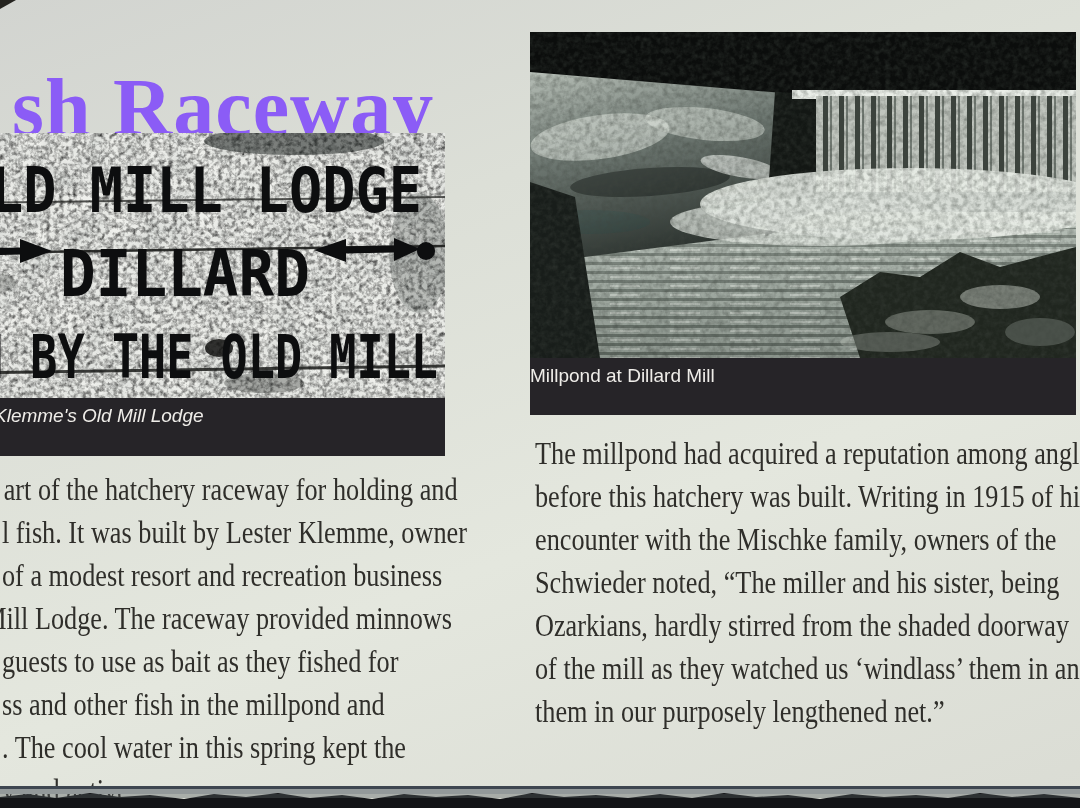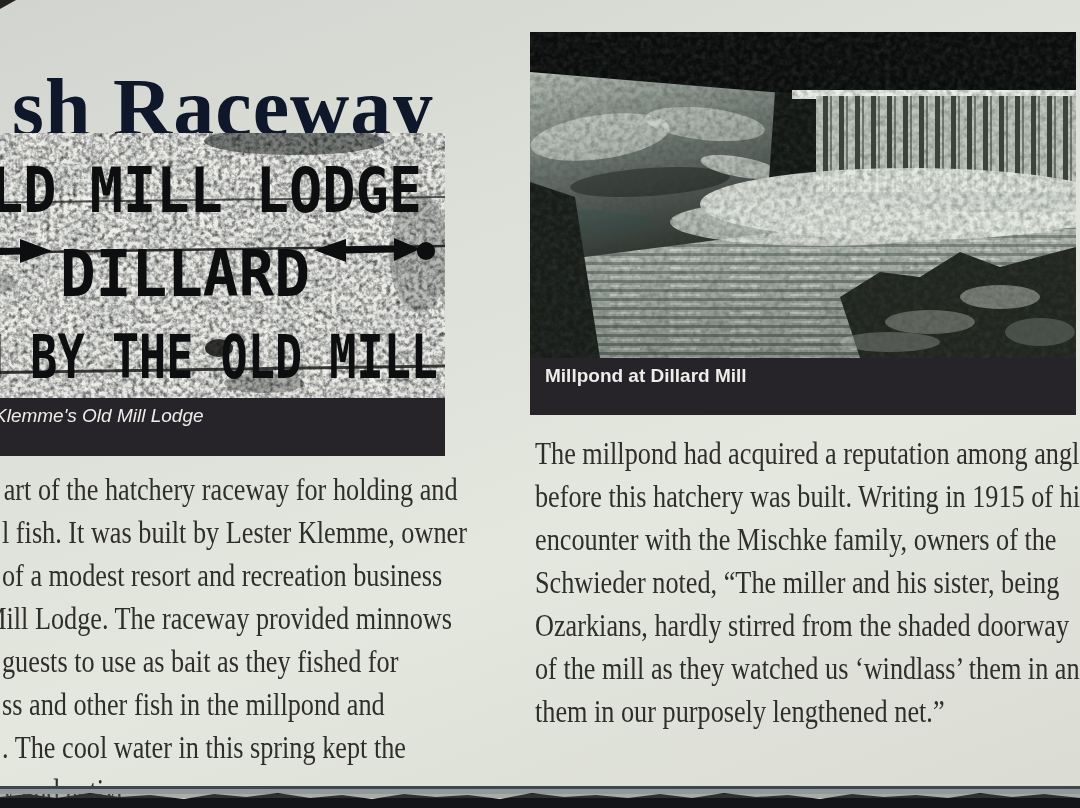--- a/index.html
+++ b/index.html
@@ -8,34 +8,34 @@
     background:linear-gradient(160deg,#d2d4d0 0%,#dcdfd7 30%,#e4e7de 62%,#dadcd4 100%);
     font-family:"Liberation Serif",serif;
   }
   .corner-notch{
     position:absolute;left:0;top:0;width:0;height:0;
     border-top:9px solid #24231f;border-right:16px solid transparent;
   }
   .page-title{
     position:absolute;left:12px;top:8px;
     font-family:"Liberation Serif",serif;font-weight:bold;
-    font-size:82px;line-height:1.1;color:#0f172a;
+    font-size:82px;line-height:1.1;color:#8b5cf6;
     letter-spacing:1px;white-space:nowrap;
   }
   .photo-block{position:absolute;overflow:hidden;}
   .photo-block svg{display:block;}
   .photo-left{left:-36px;top:133px;width:481px;}
   .photo-right{left:530px;top:32px;width:546px;}
   .caption-bar{
     background:#262428;color:#efede9;
     font-family:"Liberation Sans",sans-serif;font-size:19px;
     padding:7px 0 0 0;box-sizing:border-box;
   }
   .photo-left .caption-bar{height:58px;padding-left:30px;}
-  .photo-right .caption-bar{height:57px;padding-left:15px;font-weight:bold;}
+  .photo-right .caption-bar{height:57px;}
   .caption-italic{font-style:italic;}
   .body-col{
     position:absolute;color:#2f2e2a;
     font-size:32px;line-height:43px;white-space:nowrap;
     transform:scaleX(0.82);transform-origin:0 0;
   }
   .col-left{left:2px;top:468px;}
   .col-right{left:535px;top:432px;}
   .col-left .text-line:nth-child(4){margin-left:-23px;}
   .col-left .text-line:nth-child(1){margin-left:2px;}

